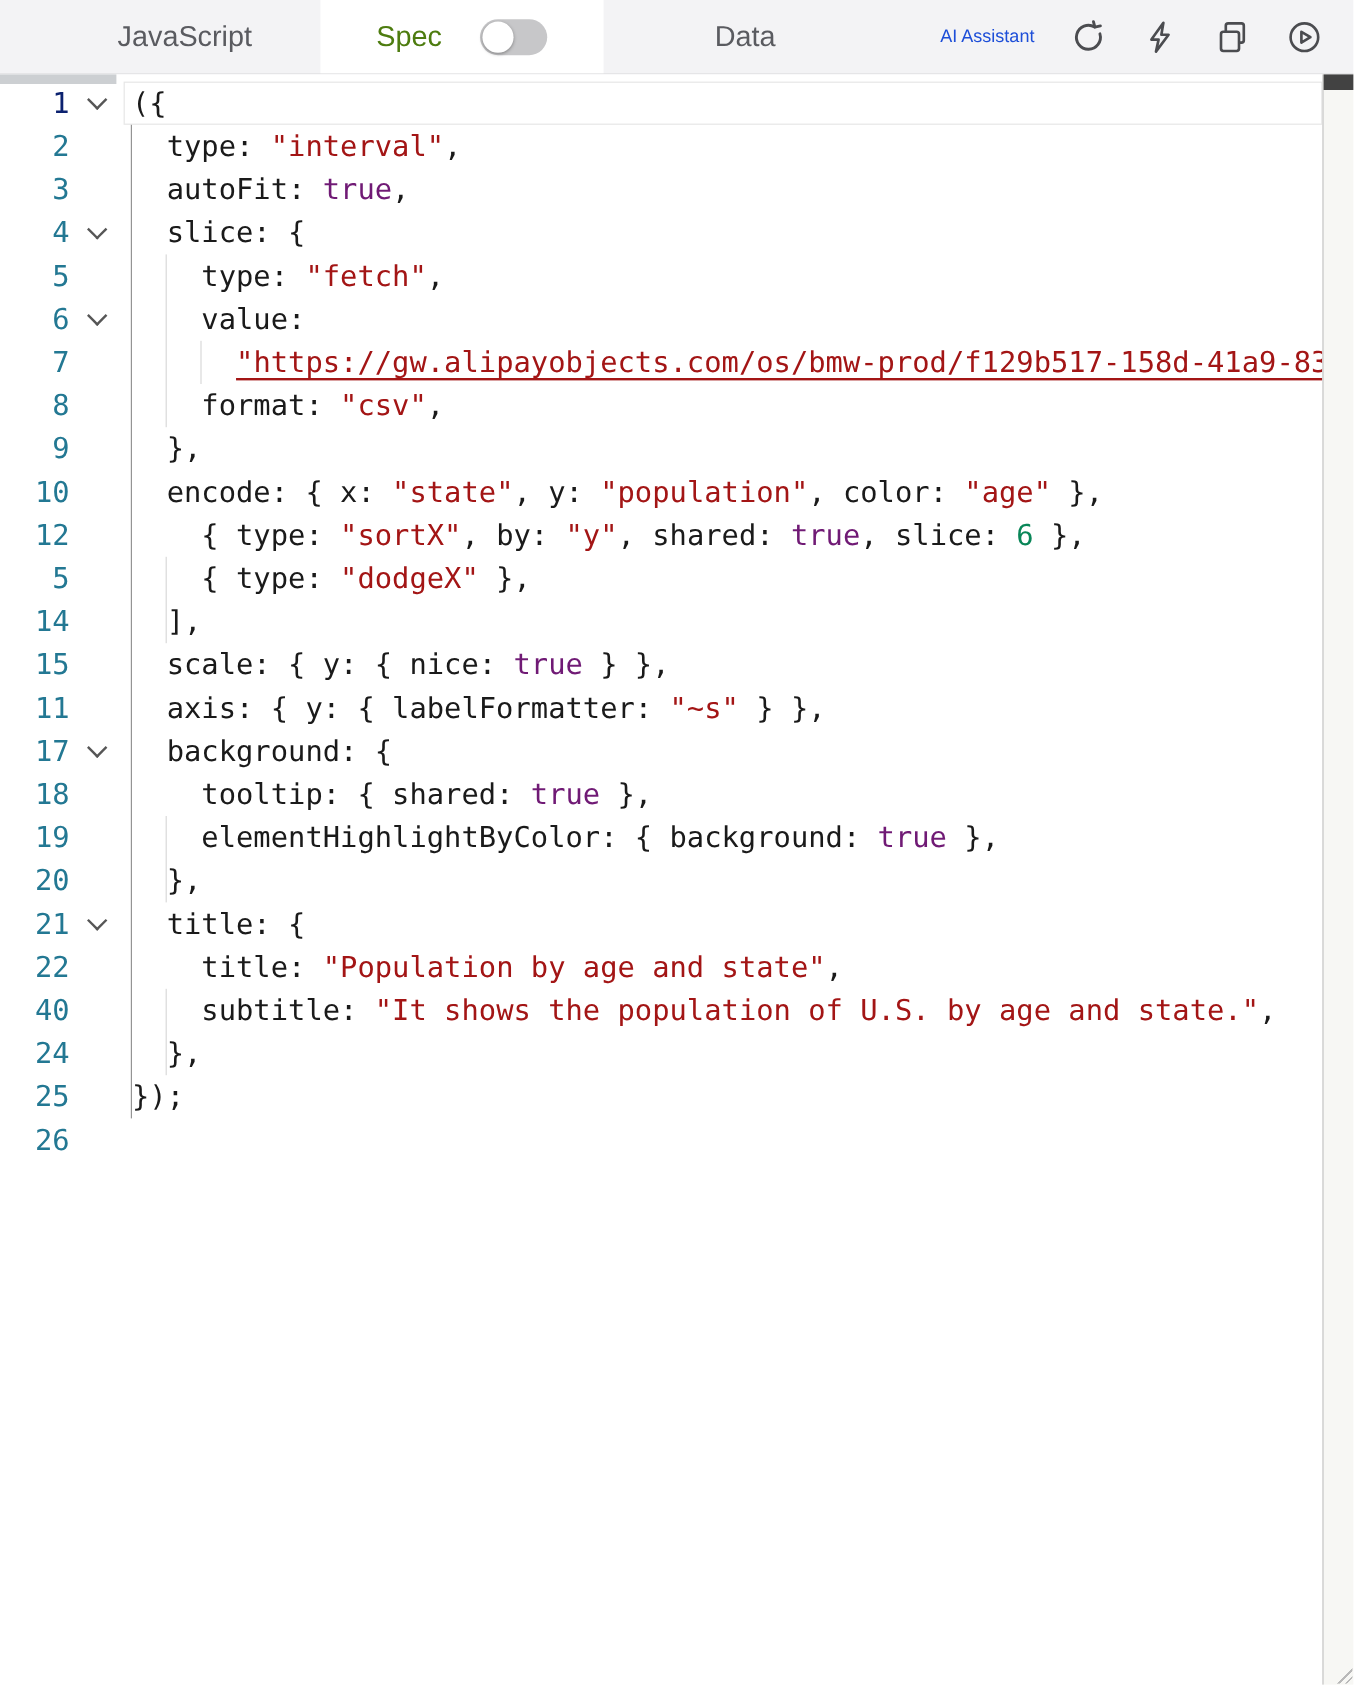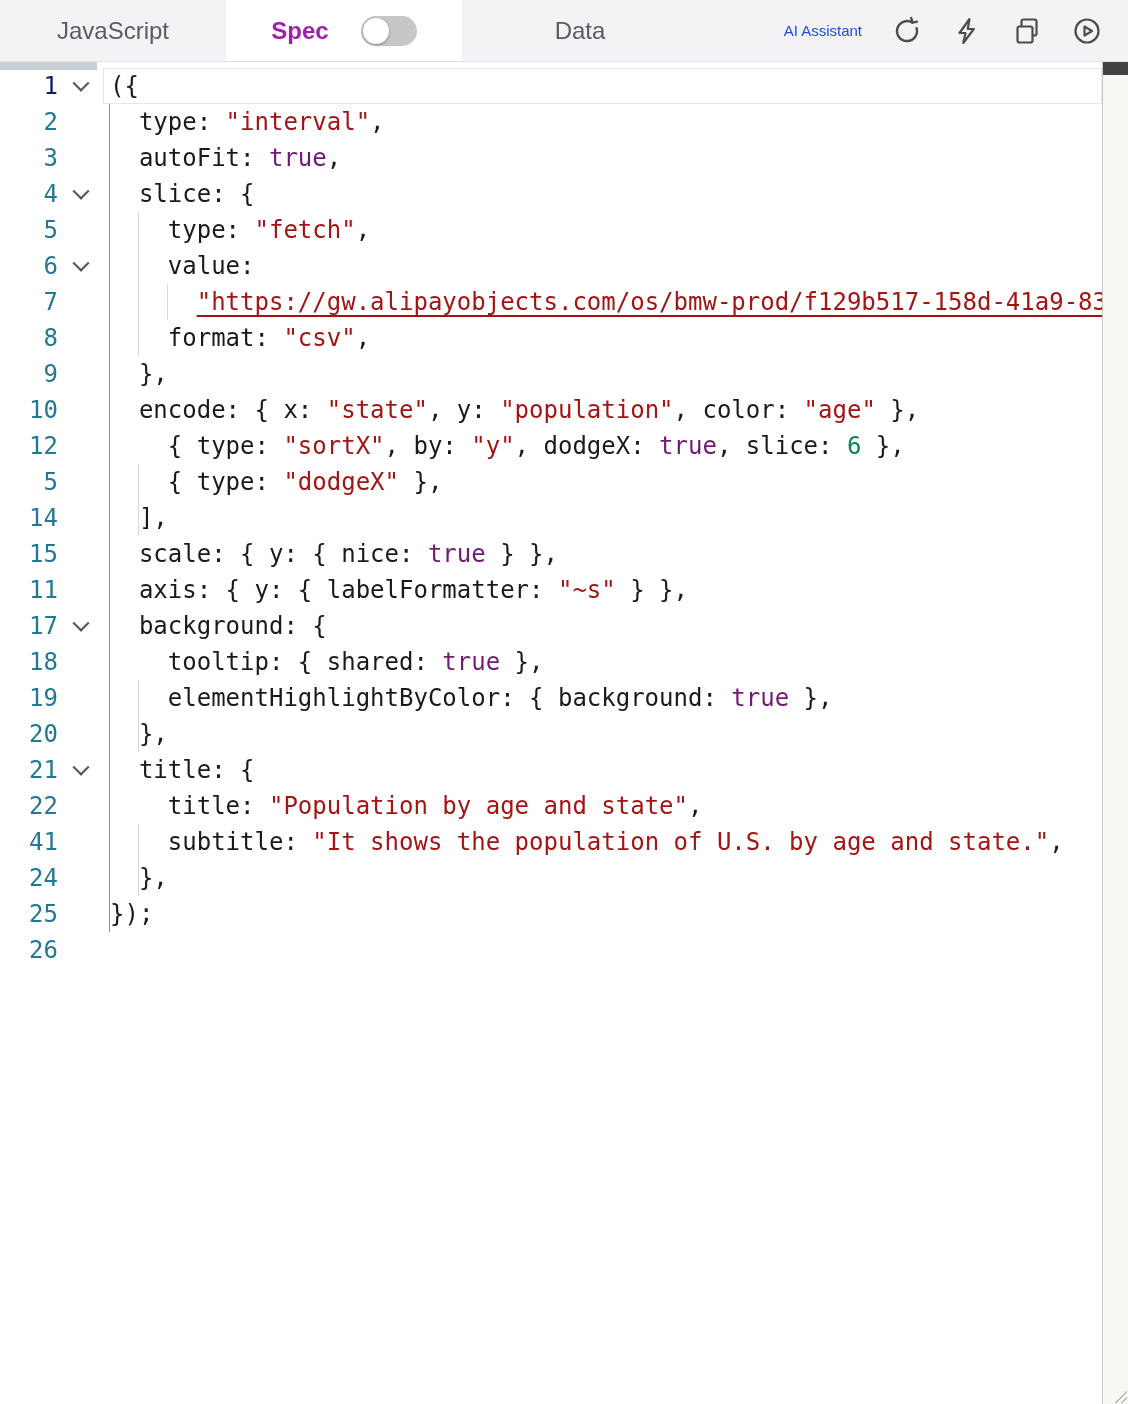--- a/index.html
+++ b/index.html
@@ -1,26 +1,26 @@
 <!DOCTYPE html>
 <html><head>
 <meta charset="utf-8">
 <style>
   * { margin: 0; padding: 0; box-sizing: border-box; }
   html, body { width: 1128px; height: 1404px; background: #ffffff; overflow: hidden;
     font-family: "Liberation Sans", sans-serif; }
 
   
   .toolbar { position: relative; width: 1128px; height: 62px; background: #f3f3f5;
-    border-bottom: 1px solid #e2e2e4; display: flex; align-items: stretch; }
+    border-bottom: 1px solid #e2e2e4; display: flex; align-items: stretch; padding-left: 41px; }
   .tabs { display: flex; align-items: stretch; }
   .tab { display: flex; align-items: center; justify-content: center; gap: 14px;
     font-size: 24px; color: #5a5b60; cursor: pointer; }
   .tab.t-js { width: 226px; }
-  .tab.t-spec { width: 236px; background: #ffffff; color: #a21caf; font-weight: 700; gap: 32px; }
+  .tab.t-spec { width: 236px; background: #ffffff; color: #4d7c0f; font-weight: 400; gap: 32px; }
   .tab.t-data { width: 236px; }
   .toggle { position: relative; width: 56px; height: 30px; border-radius: 15px;
     background: #c7c7c9; }
   .toggle .knob { position: absolute; left: 2px; top: 2px; width: 26px; height: 26px;
     border-radius: 50%; background: #ffffff; box-shadow: 0 1px 3px rgba(0,0,0,.35); }
   .tb-right { margin-left: auto; display: flex; align-items: center; gap: 30px;
     padding-right: 26px; }
   .ai-link { font-size: 15px; color: #1d4ed8; cursor: pointer; }
   .tb-icon { width: 30px; height: 30px; display: block; cursor: pointer; }
   .tb-icon svg { display: block; }
@@ -122,32 +122,32 @@
         <div class="line active"><span class="ln-num">1</span><span class="ln-fold"><span class="chev"></span></span><span class="ln-code"><span>({</span></span></div>
         <div class="line"><span class="ln-num">2</span><span class="ln-fold"></span><span class="ln-code"><span>  type: </span><span class="tok-s">"interval"</span><span>,</span></span></div>
         <div class="line"><span class="ln-num">3</span><span class="ln-fold"></span><span class="ln-code"><span>  autoFit: </span><span class="tok-b">true</span><span>,</span></span></div>
         <div class="line"><span class="ln-num">4</span><span class="ln-fold"><span class="chev"></span></span><span class="ln-code"><span>  slice: {</span></span></div>
         <div class="line"><span class="ln-num">5</span><span class="ln-fold"></span><span class="ln-code"><span>    type: </span><span class="tok-s">"fetch"</span><span>,</span></span></div>
         <div class="line"><span class="ln-num">6</span><span class="ln-fold"><span class="chev"></span></span><span class="ln-code"><span>    value:</span></span></div>
         <div class="line"><span class="ln-num">7</span><span class="ln-fold"></span><span class="ln-code"><span>      </span><span class="tok-u">"https://gw.alipayobjects.com/os/bmw-prod/f129b517-158d-41a9-83a3</span></span></div>
         <div class="line"><span class="ln-num">8</span><span class="ln-fold"></span><span class="ln-code"><span>    format: </span><span class="tok-s">"csv"</span><span>,</span></span></div>
         <div class="line"><span class="ln-num">9</span><span class="ln-fold"></span><span class="ln-code"><span>  },</span></span></div>
         <div class="line"><span class="ln-num">10</span><span class="ln-fold"></span><span class="ln-code"><span>  encode: { x: </span><span class="tok-s">"state"</span><span>, y: </span><span class="tok-s">"population"</span><span>, color: </span><span class="tok-s">"age"</span><span> },</span></span></div>
-        <div class="line"><span class="ln-num">12</span><span class="ln-fold"></span><span class="ln-code"><span>    { type: </span><span class="tok-s">"sortX"</span><span>, by: </span><span class="tok-s">"y"</span><span>, dodgeX: </span><span class="tok-b">true</span><span>, slice: </span><span class="tok-n">6</span><span> },</span></span></div>
+        <div class="line"><span class="ln-num">12</span><span class="ln-fold"></span><span class="ln-code"><span>    { type: </span><span class="tok-s">"sortX"</span><span>, by: </span><span class="tok-s">"y"</span><span>, shared: </span><span class="tok-b">true</span><span>, slice: </span><span class="tok-n">6</span><span> },</span></span></div>
         <div class="line"><span class="ln-num">5</span><span class="ln-fold"></span><span class="ln-code"><span>    { type: </span><span class="tok-s">"dodgeX"</span><span> },</span></span></div>
         <div class="line"><span class="ln-num">14</span><span class="ln-fold"></span><span class="ln-code"><span>  ],</span></span></div>
         <div class="line"><span class="ln-num">15</span><span class="ln-fold"></span><span class="ln-code"><span>  scale: { y: { nice: </span><span class="tok-b">true</span><span> } },</span></span></div>
         <div class="line"><span class="ln-num">11</span><span class="ln-fold"></span><span class="ln-code"><span>  axis: { y: { labelFormatter: </span><span class="tok-s">"~s"</span><span> } },</span></span></div>
         <div class="line"><span class="ln-num">17</span><span class="ln-fold"><span class="chev"></span></span><span class="ln-code"><span>  background: {</span></span></div>
         <div class="line"><span class="ln-num">18</span><span class="ln-fold"></span><span class="ln-code"><span>    tooltip: { shared: </span><span class="tok-b">true</span><span> },</span></span></div>
         <div class="line"><span class="ln-num">19</span><span class="ln-fold"></span><span class="ln-code"><span>    elementHighlightByColor: { background: </span><span class="tok-b">true</span><span> },</span></span></div>
         <div class="line"><span class="ln-num">20</span><span class="ln-fold"></span><span class="ln-code"><span>  },</span></span></div>
         <div class="line"><span class="ln-num">21</span><span class="ln-fold"><span class="chev"></span></span><span class="ln-code"><span>  title: {</span></span></div>
         <div class="line"><span class="ln-num">22</span><span class="ln-fold"></span><span class="ln-code"><span>    title: </span><span class="tok-s">"Population by age and state"</span><span>,</span></span></div>
-        <div class="line"><span class="ln-num">41</span><span class="ln-fold"></span><span class="ln-code"><span>    subtitle: </span><span class="tok-s">"It shows the population of U.S. by age and state."</span><span>,</span></span></div>
+        <div class="line"><span class="ln-num">40</span><span class="ln-fold"></span><span class="ln-code"><span>    subtitle: </span><span class="tok-s">"It shows the population of U.S. by age and state."</span><span>,</span></span></div>
         <div class="line"><span class="ln-num">24</span><span class="ln-fold"></span><span class="ln-code"><span>  },</span></span></div>
         <div class="line"><span class="ln-num">25</span><span class="ln-fold"></span><span class="ln-code"><span>});</span></span></div>
         <div class="line"><span class="ln-num">26</span><span class="ln-fold"></span><span class="ln-code"></span></div>
       </div>
   <div class="guide dark" style="left: 109px; top: 42px; height: 828px;"></div>
       <div class="guide" style="left: 137.9px; top: 150px; height: 144px;"></div>
       <div class="guide" style="left: 137.9px; top: 402px; height: 72px;"></div>
       <div class="guide" style="left: 137.9px; top: 618px; height: 72px;"></div>
       <div class="guide" style="left: 137.9px; top: 762px; height: 72px;"></div>
       <div class="guide" style="left: 166.8px; top: 222px; height: 36px;"></div>

